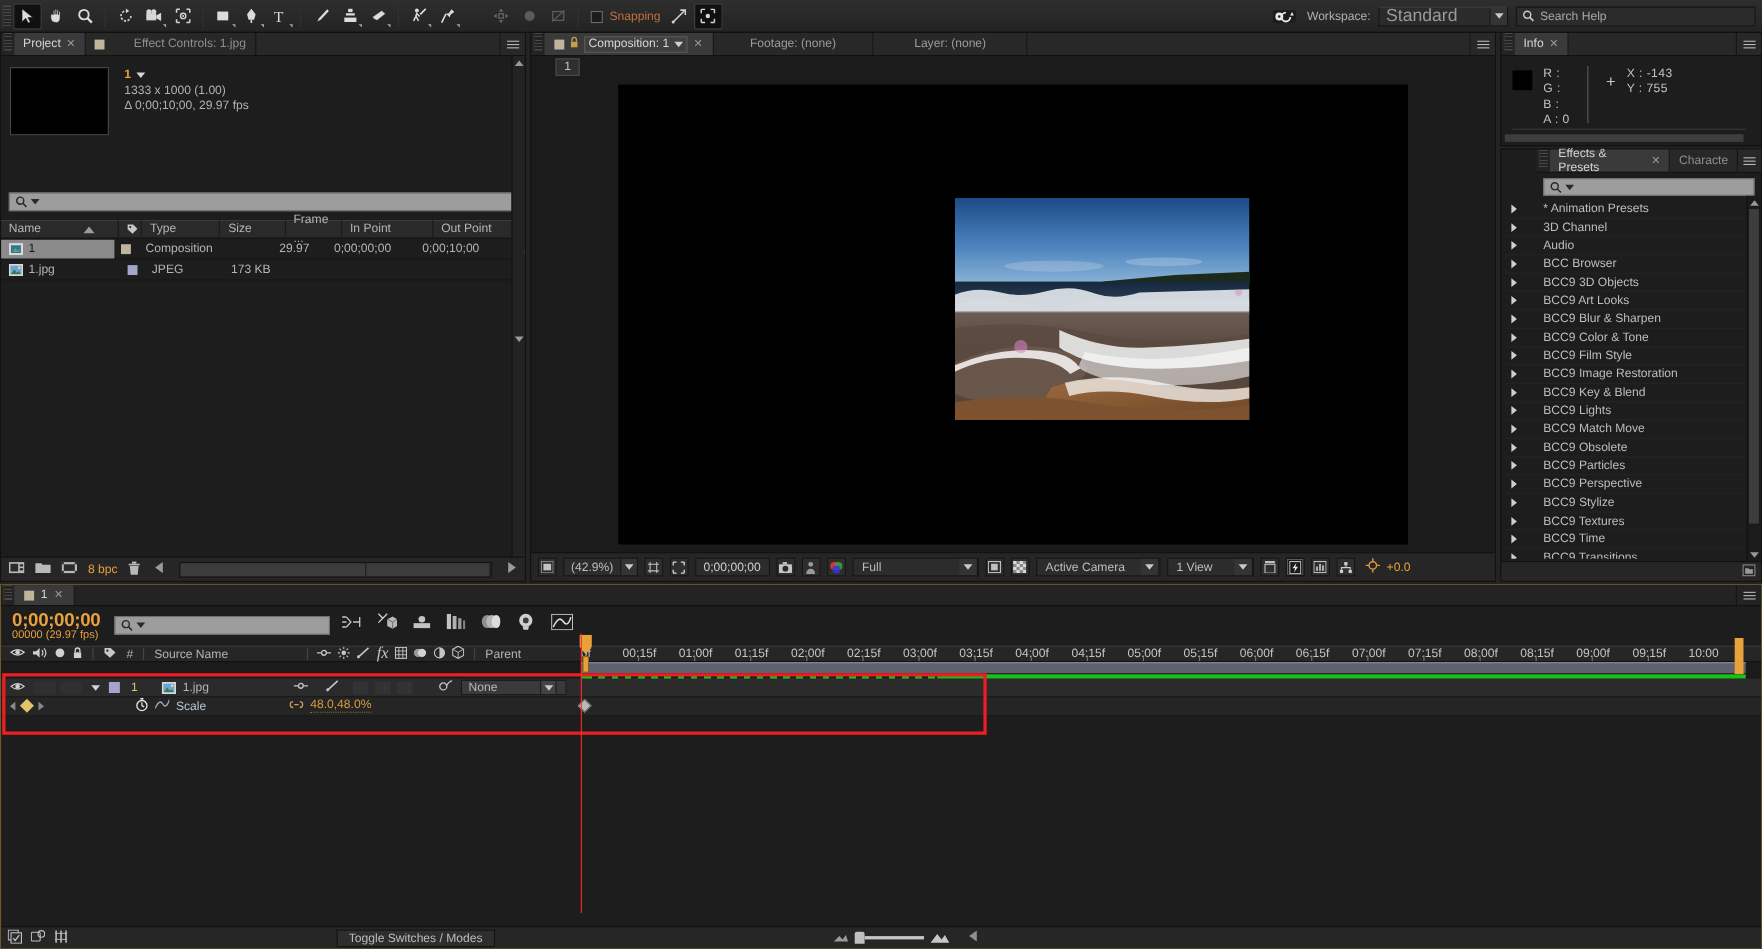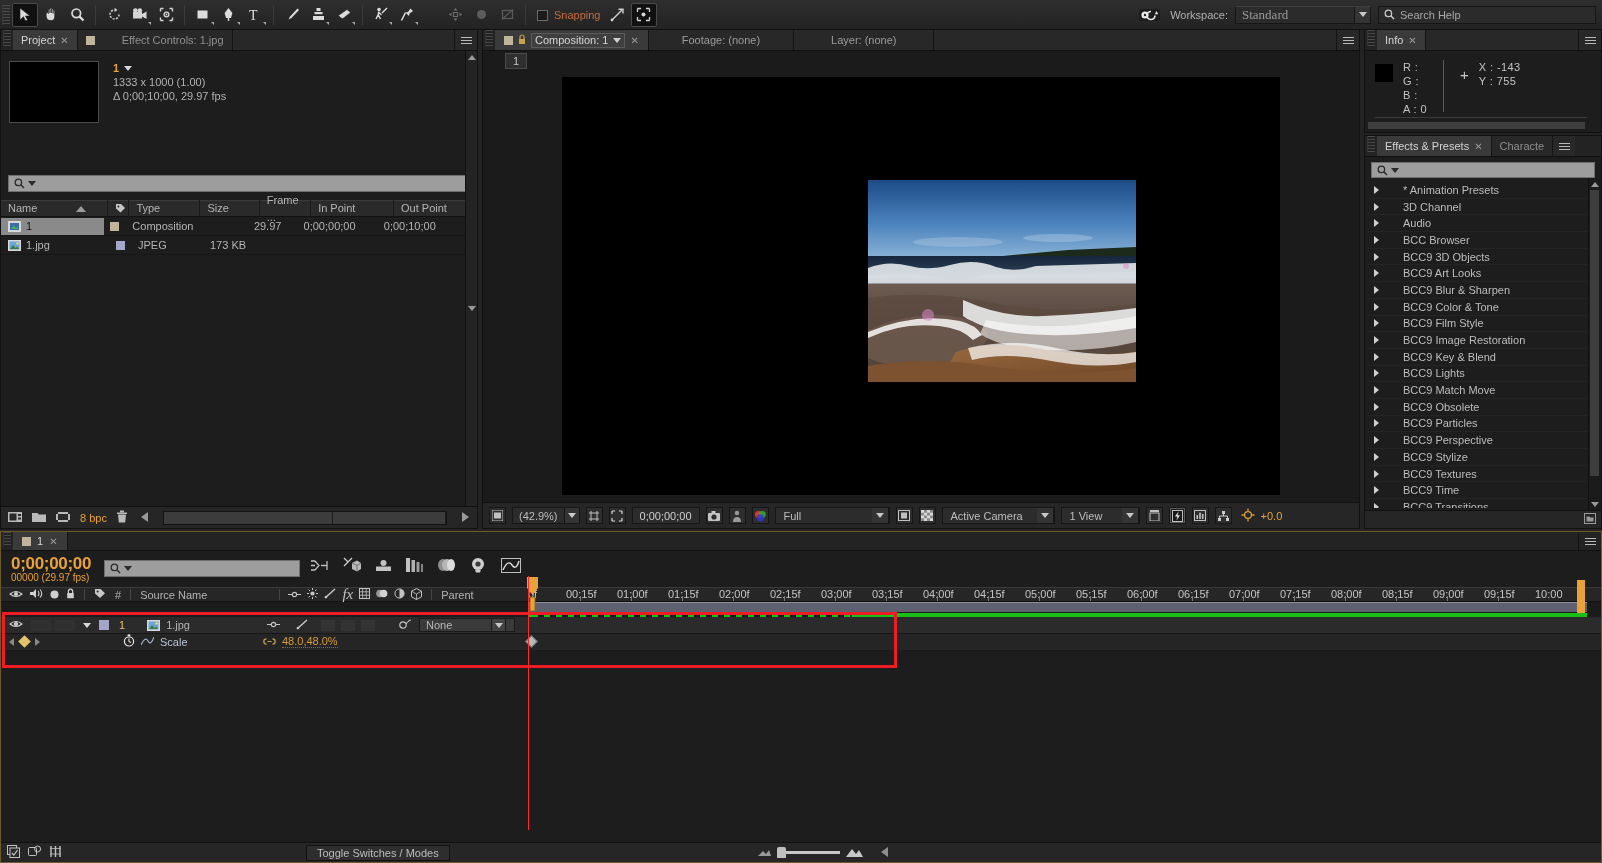--- a/index.html
+++ b/index.html
@@ -38,24 +38,24 @@
 
   .snap-box {
     display: flex; align-items: flex-end; gap: 6px; margin-left: 6px;
   }
   .chk { width: 11px; height: 11px; background: #1b1b1b; border: 1px solid #6a6a6a; }
   .snap-label { color: #c26f3d; font-size: 11px; }
 
   .ws-area { margin-left: auto; display: flex; align-items: center; gap: 7px; padding-right: 6px; }
   .ws-label { color: #b0b0b0; font-size: 11px; }
   .ws-select {
-    width: 136px; height: 18px; background: #2b2b2b;
+    width: 118px; height: 18px; background: #2b2b2b;
     border: 1px solid #161616; border-top-color:#3f3f3f;
     display: flex; align-items: center; padding-left: 6px;
-    color: #9a9a9a; font-size: 13px; position: relative; font-family: Liberation Serif, serif;
+    color: #9a9a9a; font-size: 16px; position: relative;
   }
   .ws-select .dd {
     position: absolute; right: 0; top: 0; width: 16px; height: 16px;
     border-left: 1px solid #161616; background: #343434;
     display:flex; align-items:center; justify-content:center;
   }
   .caret { width: 0; height: 0; border-left: 4px solid transparent;
            border-right: 4px solid transparent; border-top: 5px solid #c9c9c9; }
   .searchhelp {
     width: 218px; height: 18px; background: #2b2b2b; border: 1px solid #161616;
@@ -159,21 +159,21 @@
   .colorchip { width: 18px; height: 18px; background: #000; margin-top: 4px; }
   .rgba { font-size: 11px; line-height: 14px; color: #c3c3c3; letter-spacing: .4px;}
   .info-div { width:1px; background:#5a5a5a; height: 52px; margin: 0 6px; }
   .xy { font-size: 11px; line-height: 14px; color: #c3c3c3; letter-spacing:.4px;}
   .plusicon { color:#c9c9c9; font-size: 15px; margin-top:6px; }
   .info-rule { position:absolute; left:10px; right:14px; bottom:14px; height:1px; background:#3a3a3a; }
   .info-hscroll { position:absolute; left:3px; right:16px; bottom:3px; height:7px; background:#111; }
   .info-hscroll i { display:block; height:7px; width:100%; background:#3e3e3e; }
 
   
-  #fx { left: 1364px; top: 135px; width: 238px; height: 394px; }
+  #fx { left: 1364px; top: 135px; width: 238px; height: 394px; padding-left: 32px; }
   .fx-search { margin: 5px 6px 4px 6px; height: 16px; background:#9d9d9d;
                border:1px solid #6e6e6e; display:flex;align-items:center;gap:3px;padding-left:5px;color:#2a2a2a;}
   .fx-list { position:absolute; left:3px; right:14px; top: 46px; bottom: 20px; overflow:hidden; }
   .fx-row { height: 16.7px; display:flex; align-items:center; gap:24px; padding-left:6px;
             font-size: 11px; color:#bdbdbd; border-bottom: 1px solid #242424;}
   .tri-r { width:0;height:0;border-top:4px solid transparent;border-bottom:4px solid transparent;
            border-left:5px solid #cfcfcf;}
   .fx-scroll { position:absolute; right:1px; top:42px; bottom:18px; width:12px; background:#1b1b1b;
                border-left:1px solid #111; }
   .fx-foot { position:absolute; left:0;right:0;bottom:0;height:18px;background:#262626;

